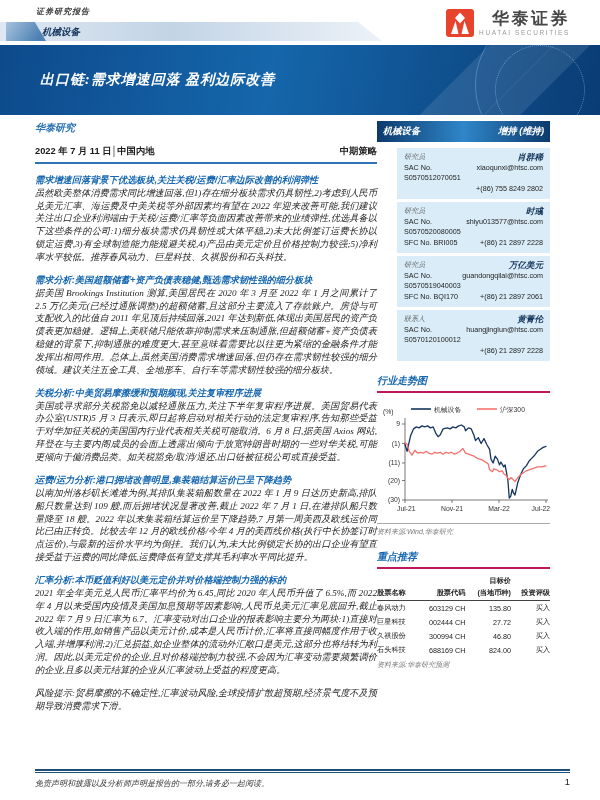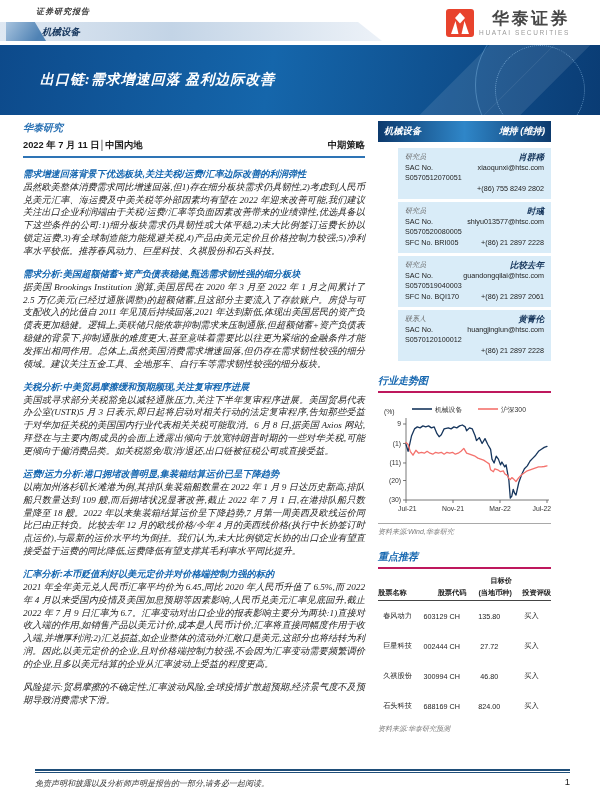--- a/index.html
+++ b/index.html
@@ -26,47 +26,47 @@
   .banner .deco1,.banner .deco2 { position:absolute; background:rgba(255,255,255,.10); transform:rotate(45deg); }
   .deco1 { width:46px; height:220px; right:95px; top:-70px; }
   .deco2 { width:26px; height:220px; right:45px; top:-80px; background:rgba(120,190,240,.18); }
   .deco3 { position:absolute; width:150px; height:150px; border:1px solid rgba(150,205,245,.35); border-radius:50%; right:-25px; top:-35px; }
   .deco4 { position:absolute; width:90px; height:90px; border:1px dotted rgba(170,215,250,.5); border-radius:50%; right:15px; top:0; }
   .banner-title { position:absolute; left:40px; top:50%; transform:translateY(-50%);
             font-family:"Liberation Serif",serif; font-style:italic; font-weight:bold;
             font-size:14px; color:#fff; letter-spacing:1px; white-space:nowrap; }
 
   
-  .content { position:absolute; left:23px; top:121px; width:528px; display:flex; gap:13px; }
+  .content { position:absolute; left:35px; top:121px; width:528px; display:flex; }
   .col-left { width:342px; }
   .col-right { width:173px; }
 
   .ht-brand { font-size:10px; font-weight:bold; font-style:italic; color:#2e74b5; }
-  .dateline { display:flex; justify-content:space-between; margin-top:4px; padding-bottom:4px;
+  .dateline { display:flex; justify-content:space-between; margin-top:10px; padding-bottom:4px;
               border-bottom:2px solid #2e74b5; font-size:9.3px; color:#1a1a1a; font-weight:bold; }
   .sec-heading { margin-top:10px; font-size:9.2px; line-height:12.6px; font-weight:bold; color:#1667b0; font-style:italic; }
   .sec-body { font-size:9.2px; line-height:12.9px; color:#1d1d1d; text-align:justify; font-family:"Liberation Serif",serif; font-style:italic; }
   .risk { margin-top:10px; }
 
   
   .side-header { height:21px; display:flex; justify-content:space-between; align-items:center; padding:0 6px;
                  background:linear-gradient(90deg,#0d3a6d 0%,#2f86c8 50%,#0d3a6d 100%);
                  color:#fff; font-size:9.3px; font-weight:bold; font-style:italic; }
   .card { background:#d9ecf8; padding:4px 7px 5px; margin-top:3px;margin-left:20px; }
   .card:first-of-type { margin-top:6px; }
   .crow { display:flex; justify-content:space-between; font-size:7.2px; line-height:10.5px; color:#222; }
   .role { color:#666; font-size:7px; font-style:italic; }
   .aname { font-weight:bold; color:#16365c; font-size:8.6px; font-style:italic; }
   .side-title { margin-top:13px; font-size:10px; font-weight:bold; font-style:italic; color:#1667b0;
                 padding-bottom:3px; border-bottom:2px solid #be185d; }
   .chart-wrap { margin-top:7px; }
   .src { border-top:1px solid #a9a9a9; margin-top:3px; padding-top:3px; font-size:7px; color:#7c7c7c; font-style:italic; }
   table.stocks { width:100%; border-collapse:collapse; margin-top:6px; font-size:7.2px; color:#222; }
   table.stocks th { font-weight:bold; padding:1px 0; }
-  table.stocks td { padding:10px 0;text-align:center; }
+  table.stocks td { padding:2px 0; }
   .al { text-align:left; } .ar { text-align:right; }
   tr.hdr2 th { border-bottom:1px solid #444; padding-bottom:2px; }
   .tbl-src { margin-top:3px; font-size:7px; color:#7c7c7c; font-style:italic; }
 
   
   .footer-line { position:absolute; left:35px; right:30px; top:769px; height:4px;
                  border-top:2px solid #1f4e79; border-bottom:1px solid #1f4e79; }
   .disclaimer { position:absolute; left:35px; top:778px; font-size:8px; font-style:italic; color:#333;
                 font-family:"Liberation Serif",serif; }
   .page-num { position:absolute; right:30px; top:776px; font-size:9.5px; color:#222; }
@@ -157,21 +157,21 @@
             <span>shiyu013577@htsc.com</span>
           </div>
           <div class="crow">
             <span>SFC No. BRI005</span>
             <span>+(86) 21 2897 2228</span>
           </div>
         </div>
         <div class="card">
           <div class="crow">
             <span class="role">研究员</span>
-            <span class="aname">比较去年</span>
+            <span class="aname">万亿美元</span>
           </div>
           <div class="crow">
             <span>SAC No. S0570519040003</span>
             <span>guandongqilai@htsc.com</span>
           </div>
           <div class="crow">
             <span>SFC No. BQI170</span>
             <span>+(86) 21 2897 2061</span>
           </div>
         </div>

